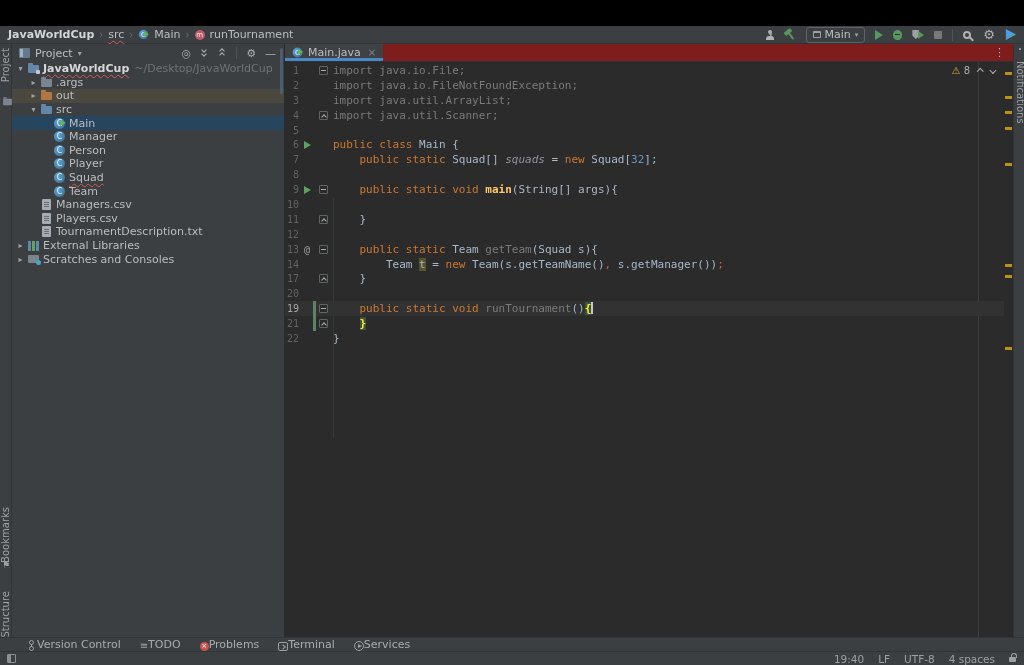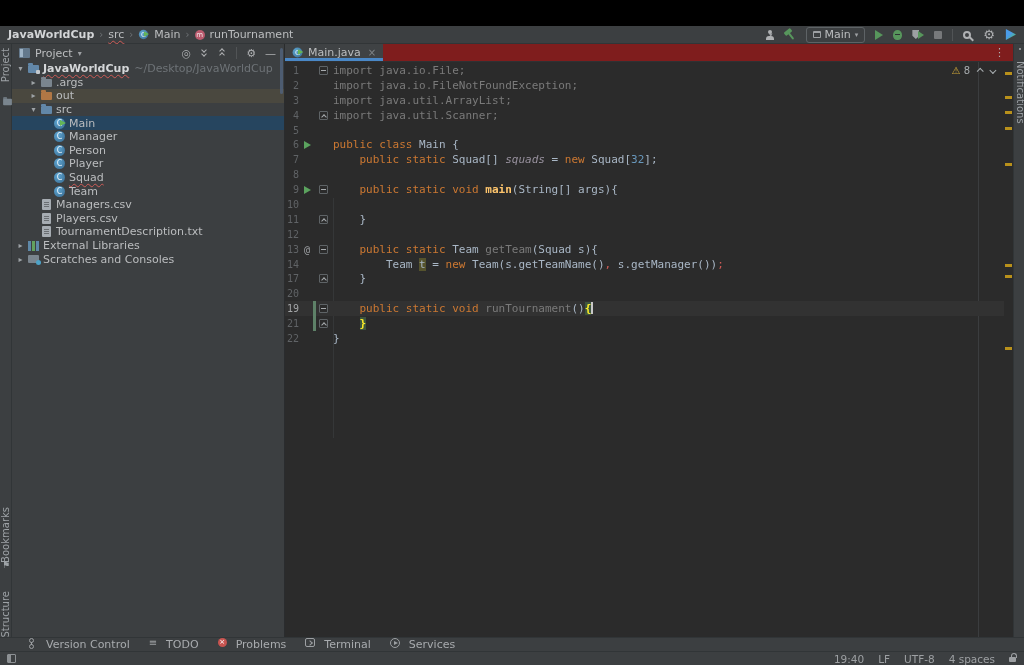--- a/index.html
+++ b/index.html
@@ -136,21 +136,21 @@
   .inspect{position:absolute;top:3px;right:10px;display:flex;align-items:center;gap:7px;color:#A8ADB0;font-size:10px}
   .warn-tri{color:#C9A237;font-size:10px}
   .chev{width:5px;height:5px;display:inline-block;border-left:1px solid #A8ADB0;border-bottom:1px solid #A8ADB0}
   .chev.up{transform:rotate(135deg) translate(0,-1px)}
   .chev.down{transform:rotate(-45deg) translate(1px,1px)}
   .stripecol{width:9px;background:#2B2B2B;position:relative;flex:none}
   .mark{position:absolute;left:1px;width:7px;height:3px;background:var(--c-warning,#B9911B)}
 
   
   .bottombar{position:absolute;left:0;bottom:14px;width:1024px;height:14px;background:#3C3F41;border-top:1px solid #313537;display:flex;align-items:center;gap:19px;padding-left:28px;color:#A8ABAE}
-  .bitem{display:flex;align-items:flex-start;gap:9px}
+  .bitem{display:flex;align-items:flex-end;gap:0}
   .ic-vc{width:9px;height:11px;position:relative}
   .ic-vc::before{content:"";position:absolute;left:1px;top:0;width:3px;height:3px;border:1px solid #9DA0A3;border-radius:50%}
   .ic-vc::after{content:"";position:absolute;left:1px;bottom:0;width:3px;height:3px;border:1px solid #9DA0A3;border-radius:50%}
   .ic-vc i{position:absolute;left:3px;top:4px;width:1px;height:3px;background:#9DA0A3;display:block}
   .ic-todo{color:#9DA0A3;font-size:10px;line-height:10px}
   .ic-prob{width:9px;height:9px;border-radius:50%;background:#C75450;color:#fff;font-size:7px;line-height:9px;text-align:center}
   .ic-prob::before{content:"×"}
   .ic-term{width:10px;height:9px;border:1px solid #9DA0A3;border-radius:2px;position:relative}
   .ic-term::before{content:"";position:absolute;left:2px;top:2px;width:3px;height:3px;border-right:1px solid #9DA0A3;border-bottom:1px solid #9DA0A3;transform:rotate(-45deg)}
   .ic-serv{width:10px;height:10px;border:1px solid #9DA0A3;border-radius:50%;position:relative}

